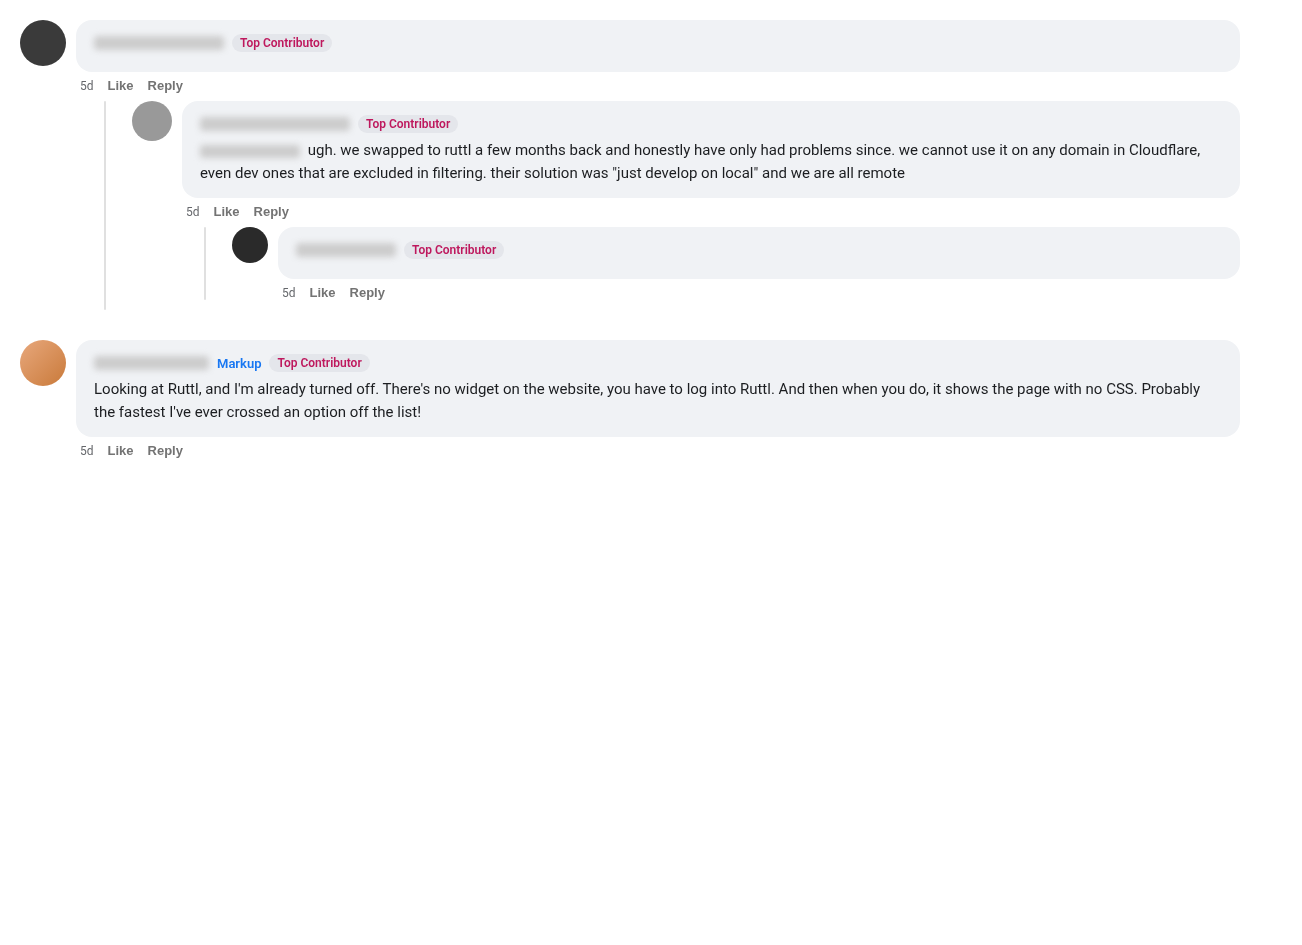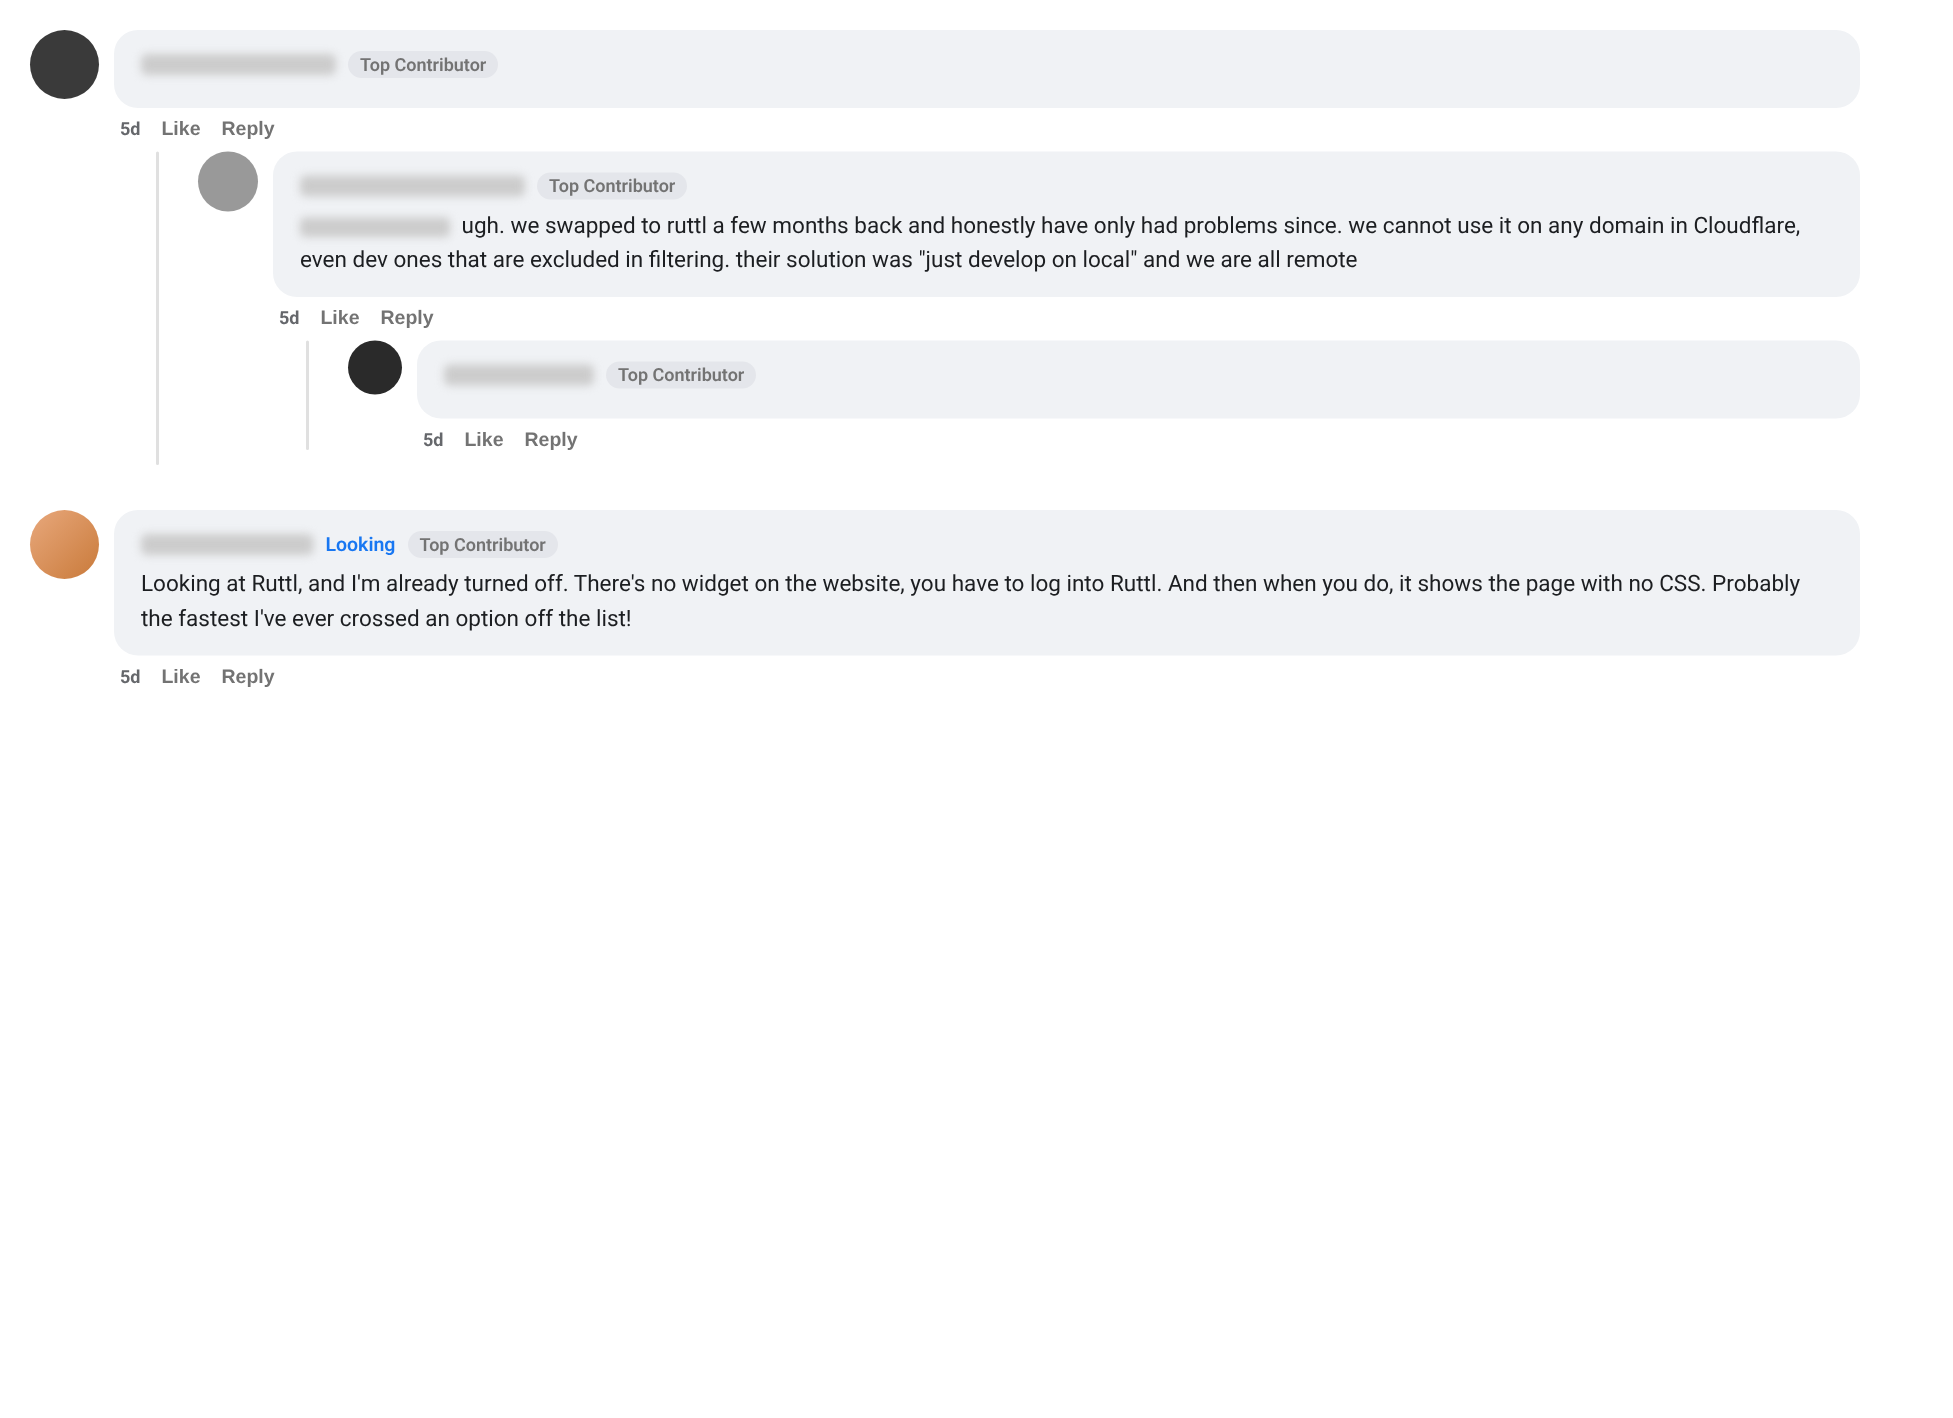--- a/index.html
+++ b/index.html
@@ -78,21 +78,21 @@
       border-radius: 4px;
       filter: blur(3px);
     }
 
     .username-blur-sm {
       width: 100px;
     }
 
     .badge-top-contributor {
       background: #e4e6eb;
-      color: #737373;
+      color: #be185d;
       font-size: 12px;
       font-weight: 600;
       padding: 2px 8px;
       border-radius: 10px;
       white-space: nowrap;
       text-align: center;
     }
 
     .badge-author {
       color: #1877f2;
@@ -125,21 +125,21 @@
       display: flex;
       align-items: center;
       gap: 14px;
       margin-top: 6px;
       padding-left: 4px;
     }
 
     .action-time {
       font-size: 12px;
       color: #65676b;
-      font-weight: 700;
+      font-weight: 400;
     }
 
     .action-btn {
       font-size: 13px;
       font-weight: 700;
       color: #737373;
       cursor: pointer;
       background: none;
       border: none;
       padding: 0;
@@ -243,21 +243,21 @@
       </div>
     </div>
   </div>
 
   <div class="comment" style="margin-top: 20px;">
     <div class="comment-avatar" style="width:46px;height:46px;border-radius:50%;background:linear-gradient(135deg,#e8a87c,#c97a3a);flex-shrink:0;"></div>
     <div class="comment-content">
       <div class="comment-bubble">
         <div class="comment-header">
           <span class="username-blur" style="width:115px;"></span>
-          <span class="badge-author">Looking</span>
+          <span class="badge-author">Markup</span>
           <span class="badge-top-contributor">Top Contributor</span>
         </div>
         <div class="comment-text">Looking at Ruttl, and I'm already turned off. There's no widget on the website, you have to log into Ruttl. And then when you do, it shows the page with no CSS. Probably the fastest I've ever crossed an option off the list!</div>
       </div>
       <div class="comment-actions">
         <span class="action-time">5d</span>
         <button class="action-btn">Like</button>
         <button class="action-btn">Reply</button>
       </div>
     </div>

